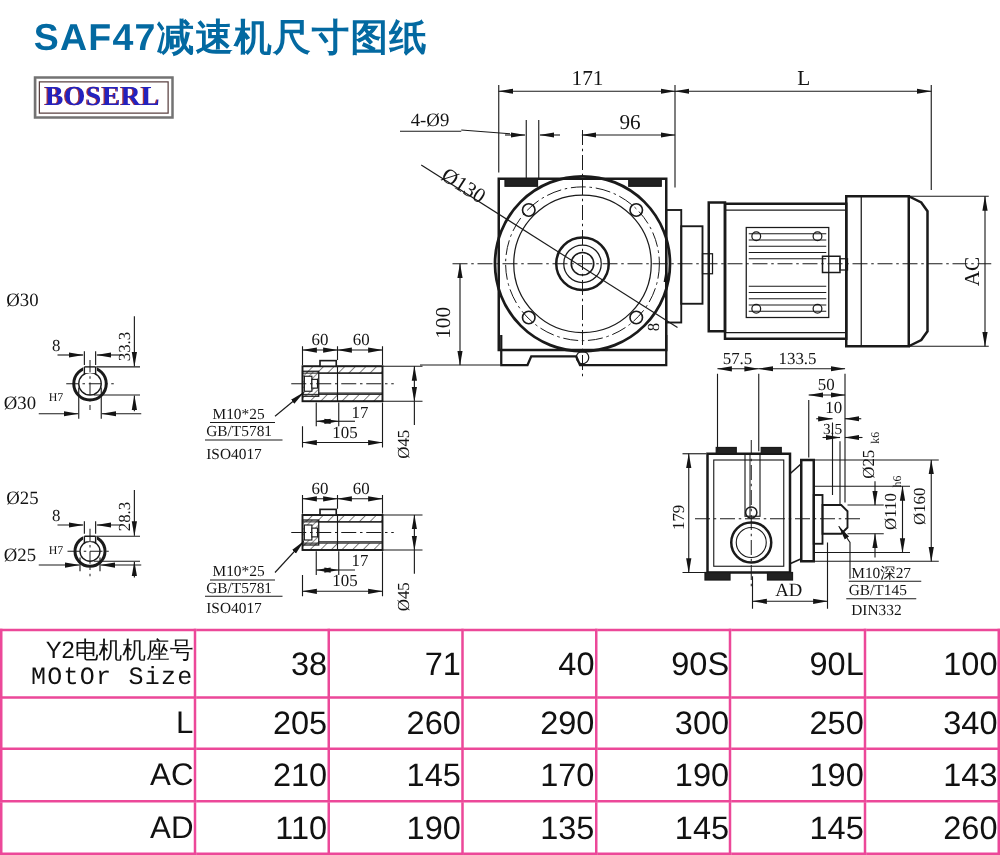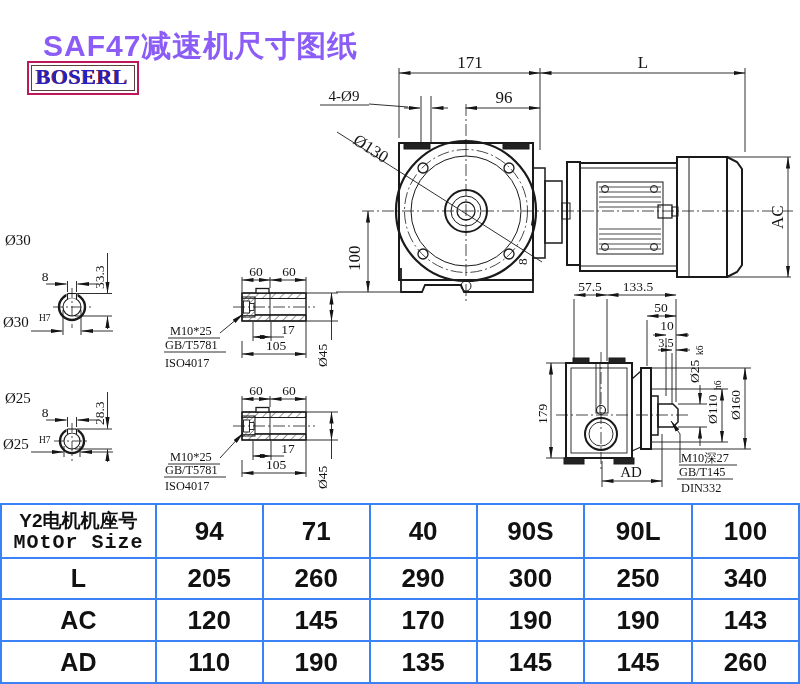--- a/index.html
+++ b/index.html
@@ -1,35 +1,35 @@
 <!DOCTYPE html>
 <html><head>
 <meta charset="utf-8">
 <style>
   html,body{margin:0;padding:0;background:#fff;}
   .page{position:relative;width:800px;height:684px;background:#fff;overflow:hidden;
         font-family:"Liberation Sans",sans-serif;color:#111;}
   .title{position:absolute;left:27px;top:10px;font-size:30px;font-weight:bold;
-         letter-spacing:1px;color:#8b5cf6;margin:16px;}
+         letter-spacing:1px;color:#0369a1;margin:0;}
   .logo{position:absolute;left:27px;top:61px;padding:1px 9px 3px 7px;
-        border:2px solid #be185d;box-shadow:inset 0 0 0 2px #fff,inset 0 0 0 3px #5a4141;
+        border:2px solid #737373;box-shadow:inset 0 0 0 2px #fff,inset 0 0 0 3px #5a4141;
         background:#fff;}
   .logo span{font-family:"Liberation Serif",serif;font-size:22px;font-weight:bold;
         color:#2222c0;text-shadow:-1px 0 0 #b03434;letter-spacing:0.5px;}
   svg{position:absolute;left:0;top:0;}
   svg text{fill:#141414;}
   .ds{font:17px "Liberation Serif",serif;}
   .dl{font:15px "Liberation Serif",serif;}
   .dm{font:13.5px "Liberation Serif",serif;}
   .dn{font:12.3px "Liberation Serif",serif;}
   .sup{font:9.5px "Liberation Serif",serif;}
   table.spec{position:absolute;left:0;top:503px;width:800px;height:181px;
         border-collapse:collapse;table-layout:fixed;background:#fff;}
-  table.spec td,table.spec th{border:2px solid #3b82f6;text-align:center;vertical-align:middle;
-        padding:0;font-weight:bold;}
+  table.spec td,table.spec th{border:2px solid #ec4899;text-align:right;vertical-align:middle;
+        padding:0;font-weight:normal;}
   table.spec .num{font-size:26px;}
   table.spec .rowlab{font-size:25px;}
   .hcn{font-size:19px;line-height:24px;}
   .hen{font-family:"Liberation Mono",monospace;font-size:20px;letter-spacing:1px;line-height:20px;}
 </style>
 </head>
 <body>
 
 <div class="page">
 
@@ -392,39 +392,39 @@
         <col style="width:13.5%">
         <col style="width:13.5%">
         <col style="width:13.4%">
     </colgroup>
     <tbody>
         <tr style="height:54px">
       <th>
         <div class="hcn">Y2电机机座号</div>
         <div class="hen">MOtOr Size</div>
       </th>
-      <td class="num">94</td>
+      <td class="num">38</td>
       <td class="num">71</td>
       <td class="num">40</td>
       <td class="num">90S</td>
       <td class="num">90L</td>
       <td class="num">100</td>
     </tr>
     <tr style="height:41px">
       <th class="rowlab">L</th>
       <td class="num">205</td>
       <td class="num">260</td>
       <td class="num">290</td>
       <td class="num">300</td>
       <td class="num">250</td>
       <td class="num">340</td>
     </tr>
     <tr style="height:42px">
       <th class="rowlab">AC</th>
-      <td class="num">120</td>
+      <td class="num">210</td>
       <td class="num">145</td>
       <td class="num">170</td>
       <td class="num">190</td>
       <td class="num">190</td>
       <td class="num">143</td>
     </tr>
     <tr style="height:42px">
       <th class="rowlab">AD</th>
       <td class="num">110</td>
       <td class="num">190</td>

